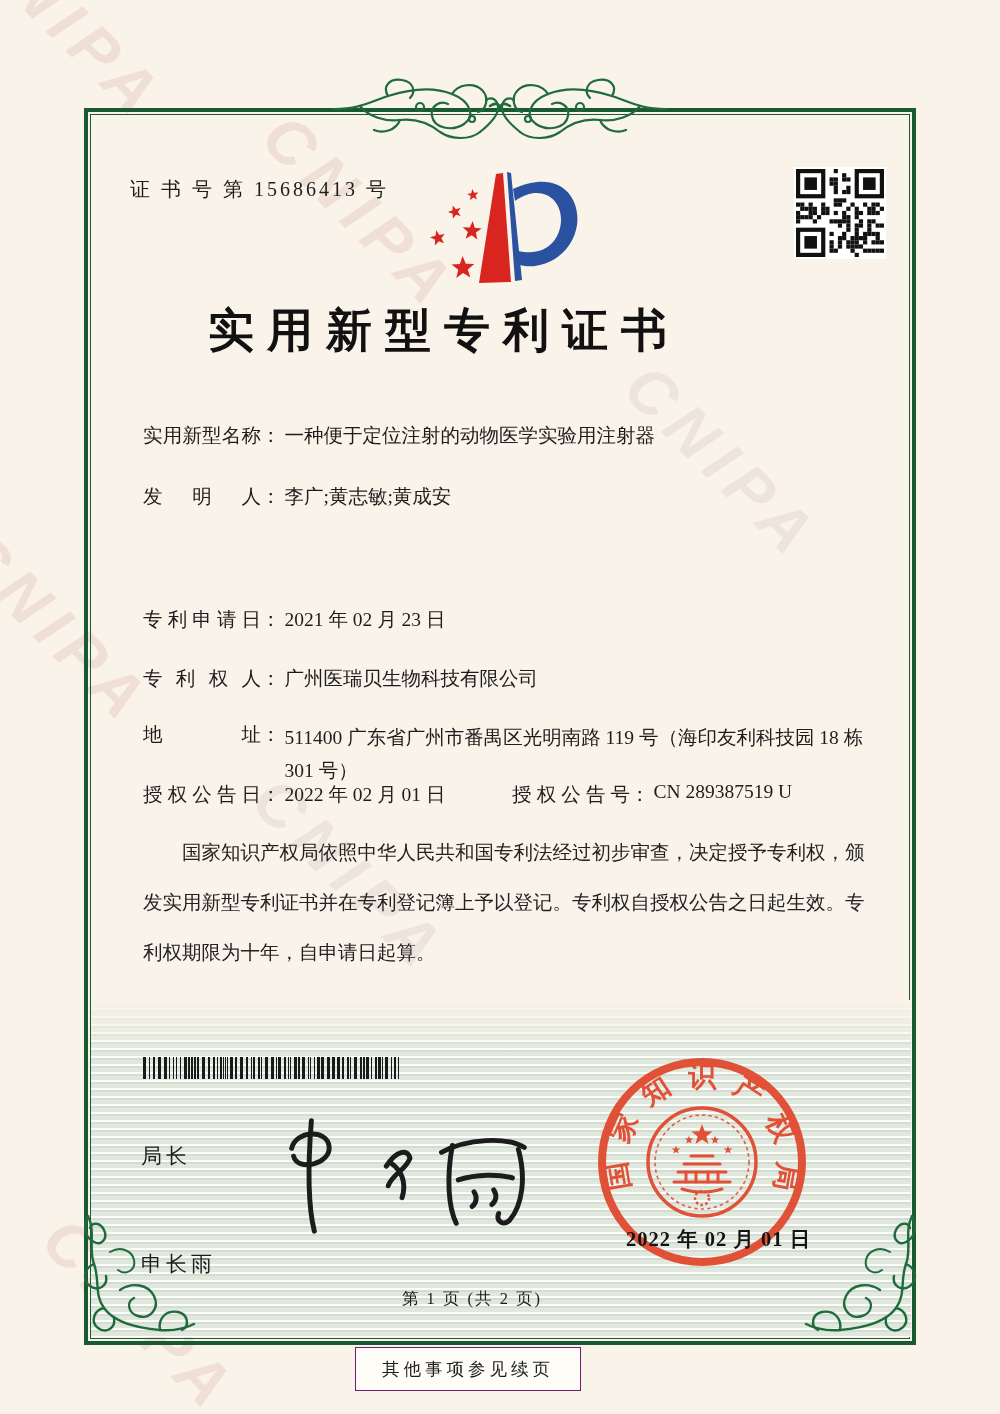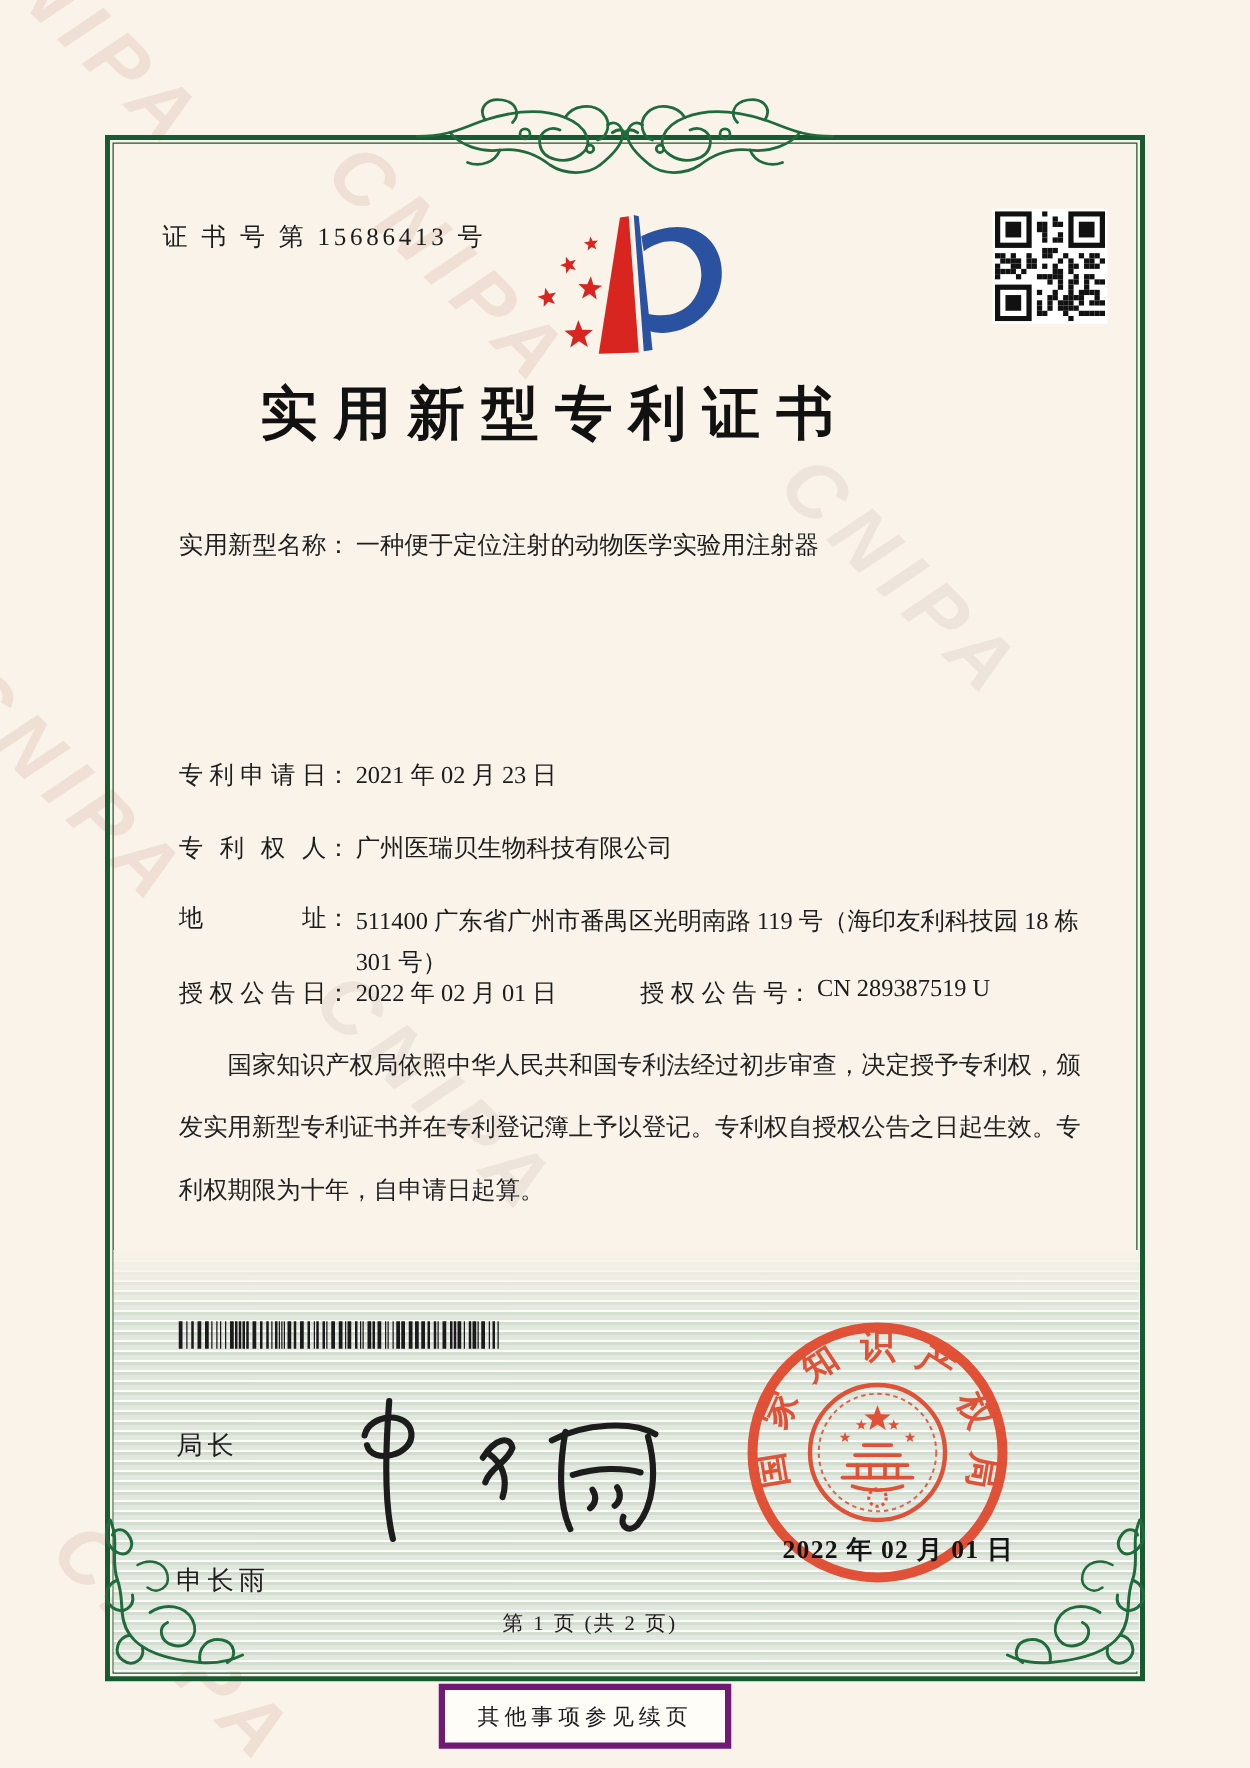--- a/index.html
+++ b/index.html
@@ -91,21 +91,21 @@
     position:absolute;left:626px;top:1225px;font-size:20.5px;letter-spacing:1px;
     color:#141414;z-index:4;font-weight:bold;
   }
 
   .page-info{
     position:absolute;left:472px;top:1288px;transform:translateX(-50%);
     font-size:16.5px;letter-spacing:2px;z-index:3;
   }
   .cont-note{
     position:absolute;left:468px;top:1347px;transform:translateX(-50%);
-    background:#fffdf8;border:5px solid #701a75;
+    background:#fffdf8;border:1px solid #701a75;
     font-size:17.5px;letter-spacing:4px;padding:9px 26px;z-index:5;
   }
 </style>
 </head>
 <body>
 
 <div class="page">
 
   <div class="wm wm-pink" style="left:-55px;top:-15px;">CNIPA</div>
   <div class="wm wm-pink" style="left:238px;top:175px;">CNIPA</div>
@@ -300,20 +300,23 @@
       <rect x="0" y="56" width="28" height="28" fill="#111"></rect>
       <rect x="4" y="60" width="20" height="20" fill="#fff"></rect>
       <rect x="8" y="64" width="12" height="12" fill="#111"></rect>
     </svg>
 
   <div class="title">实用新型专利证书</div>
 
   <div class="row" style="top:422px;">
     <span class="lab">实用新型名称</span><span class="colon">：</span><span class="val">一种便于定位注射的动物医学实验用注射器</span>
   </div>
+  <div class="row" style="top:483px;">
+    <span class="lab">发明人</span><span class="colon">：</span><span class="val">李广;黄志敏;黄成安</span>
+  </div>
   <div class="row" style="top:606px;">
     <span class="lab">专利申请日</span><span class="colon">：</span><span class="val">2021 年 02 月 23 日</span>
   </div>
   <div class="row" style="top:665px;">
     <span class="lab">专利权人</span><span class="colon">：</span><span class="val">广州医瑞贝生物科技有限公司</span>
   </div>
   <div class="row addr" style="top:721px;">
     <span class="lab">地址</span><span class="colon">：</span><span class="val">511400 广东省广州市番禺区光明南路 119 号（海印友利科技园 18 栋 301 号）</span>
   </div>
   <div class="row" style="top:781px;width:727px;">

